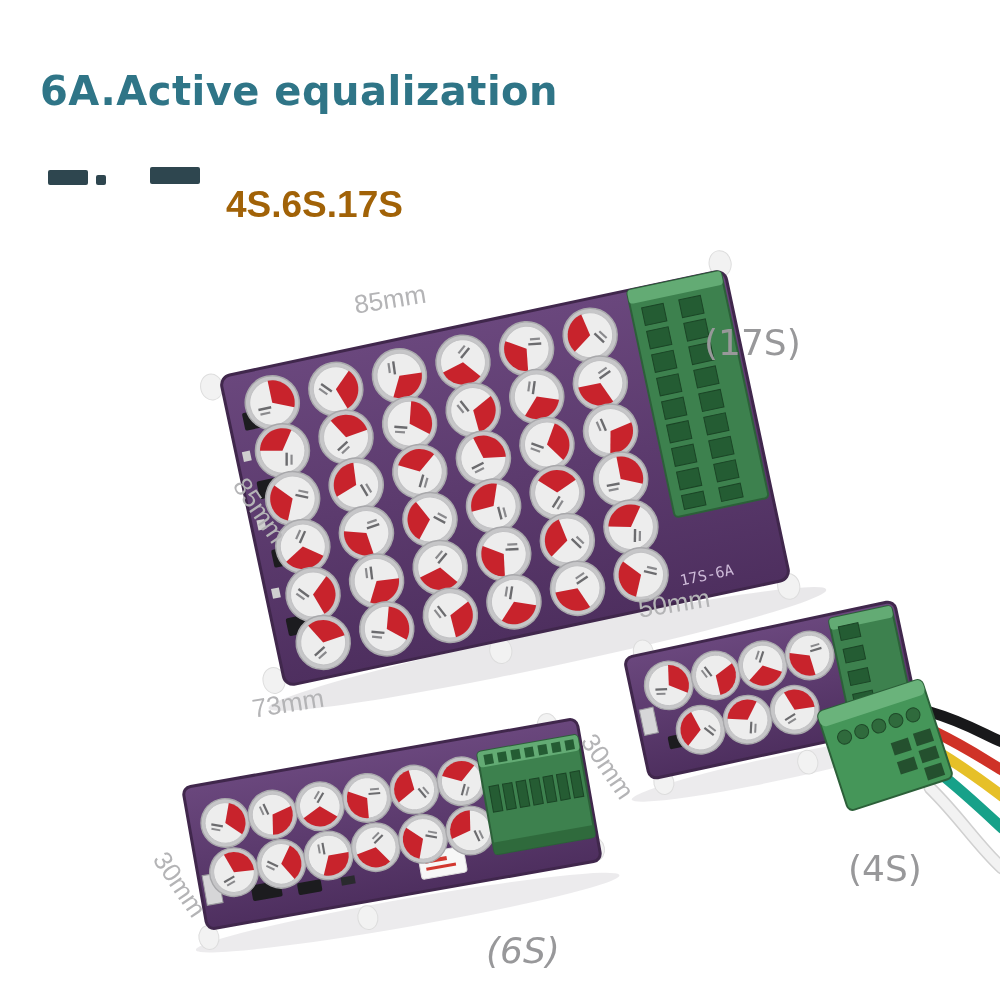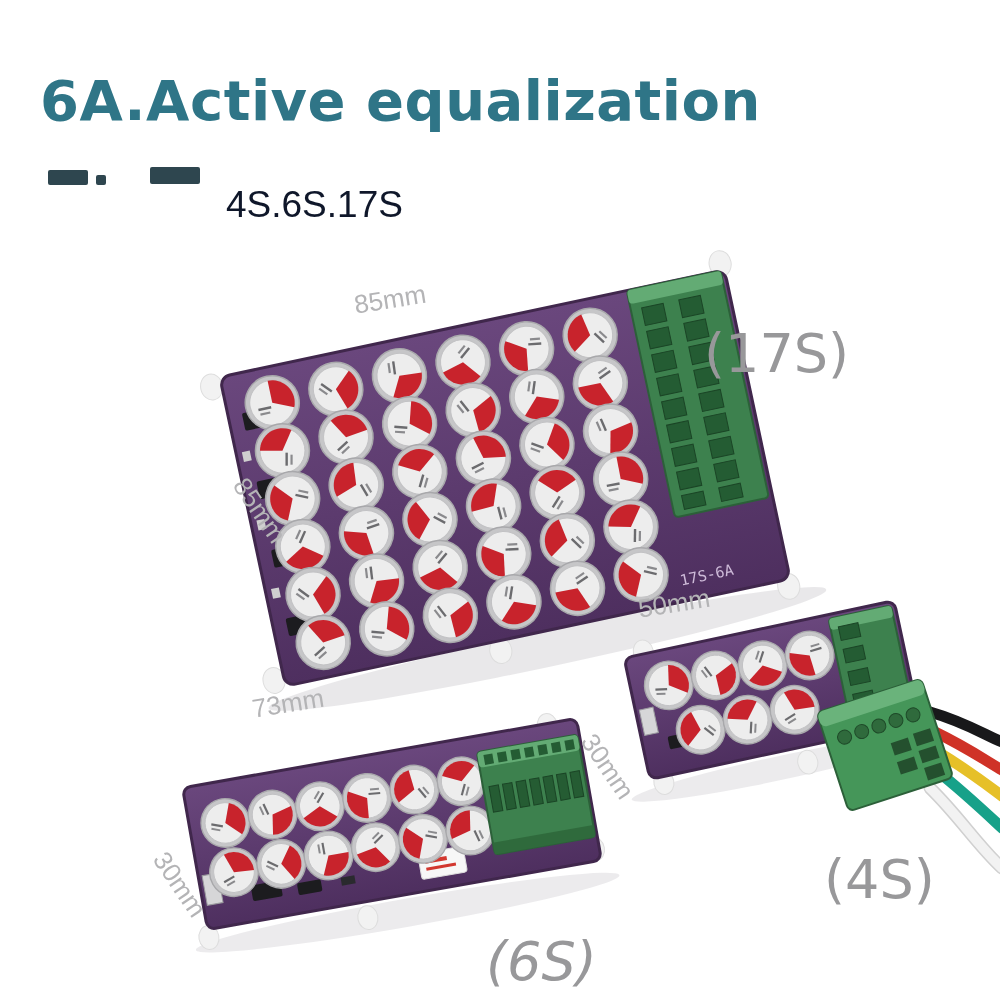--- a/index.html
+++ b/index.html
@@ -1,23 +1,23 @@
 <!DOCTYPE html>
 <html><head>
 <meta charset="utf-8">
 <style>
   html,body{margin:0;padding:0;background:#ffffff;}
   .stage{position:relative;width:1000px;height:1000px;background:#ffffff;overflow:hidden;
          font-family:"Liberation Sans",sans-serif;}
-  .title{position:absolute;left:40px;top:68px;font-size:56px;font-weight:800;
+  .title{position:absolute;left:40px;top:68px;font-size:40px;font-weight:800;
          color:#2f7587;letter-spacing:.5px;font-family:"DejaVu Sans",sans-serif;}
   .frag{position:absolute;background:#17323c;opacity:.9;border-radius:2px;}
-  .subtitle{position:absolute;left:226px;top:184px;font-size:37px;font-weight:400;color:#0f172a;}
+  .subtitle{position:absolute;left:226px;top:184px;font-size:37px;font-weight:700;color:#a16207;}
   .dim{position:absolute;font-size:26px;color:#b4b4b6;font-weight:500;transform-origin:0 0;white-space:nowrap;}
-  .size-label{position:absolute;font-size:54px;color:#98989a;font-weight:400;
+  .size-label{position:absolute;font-size:36px;color:#98989a;font-weight:400;
               font-family:"DejaVu Sans",sans-serif;white-space:nowrap;}
   svg.photo{position:absolute;left:0;top:0;}
 </style>
 </head>
 <body>
 
 <div class="stage">
 
   <svg class="photo" width="1000" height="1000" viewBox="0 0 1000 1000">
     <defs>
@@ -229,19 +229,19 @@
   <div class="frag" style="left:150px;top:167px;width:50px;height:17px;"></div>
 
   <div class="subtitle">4S.6S.17S</div>
 
   <div class="dim" style="left:352px;top:290px;transform:rotate(-9deg);">85mm</div>
   <div class="dim" style="left:252px;top:472px;transform:rotate(56deg);">85mm</div>
   <div class="size-label" style="left:704px;top:322px;">(17S)</div>
 
   <div class="dim" style="left:636px;top:594px;transform:rotate(-9deg);">50mm</div>
   <div class="dim" style="left:600px;top:728px;transform:rotate(56deg);">30mm</div>
-  <div class="size-label" style="left:824px;top:848px;">(4S)</div>
+  <div class="size-label" style="left:848px;top:848px;">(4S)</div>
 
   <div class="dim" style="left:250px;top:694px;transform:rotate(-9deg);">73mm</div>
   <div class="dim" style="left:172px;top:846px;transform:rotate(56deg);">30mm</div>
   <div class="size-label" style="left:486px;top:930px;font-style:italic;">(6S)</div>
 
 </div>
 
 </body></html>

